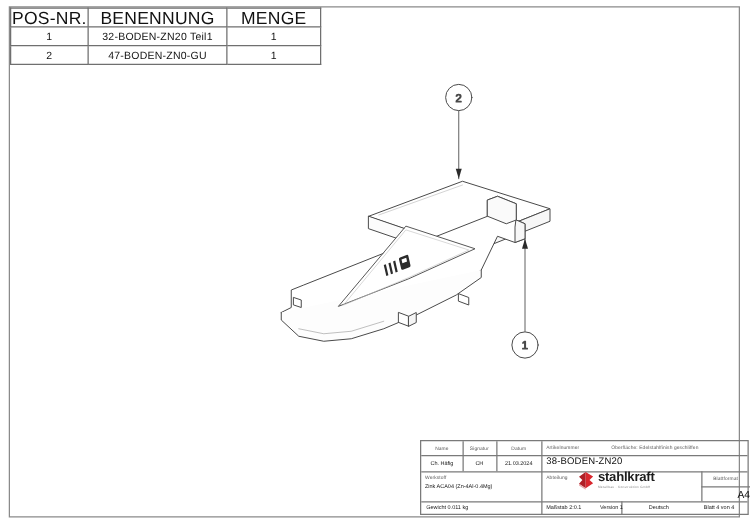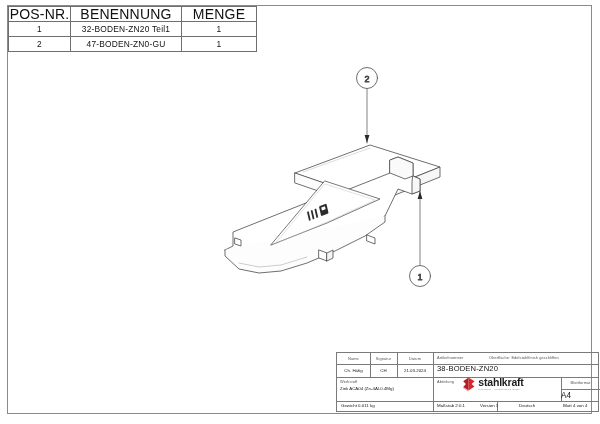--- a/index.html
+++ b/index.html
@@ -107,21 +107,21 @@
   .tb-center { text-align: center; }
 
   #article-number-value {
     font-size: 7.6px;
     color: #111;
     letter-spacing: 0.15px;
     line-height: 9px;
   }
   #sheet-format-value {
     font-size: 8.2px;
-    text-align: left;
+    text-align: right;
     color: #111;
     line-height: 11px;
   }
 
   
   #logo-wrap {
     position: absolute;
     left: 106px;
     top: 22px;
     width: 100px;

